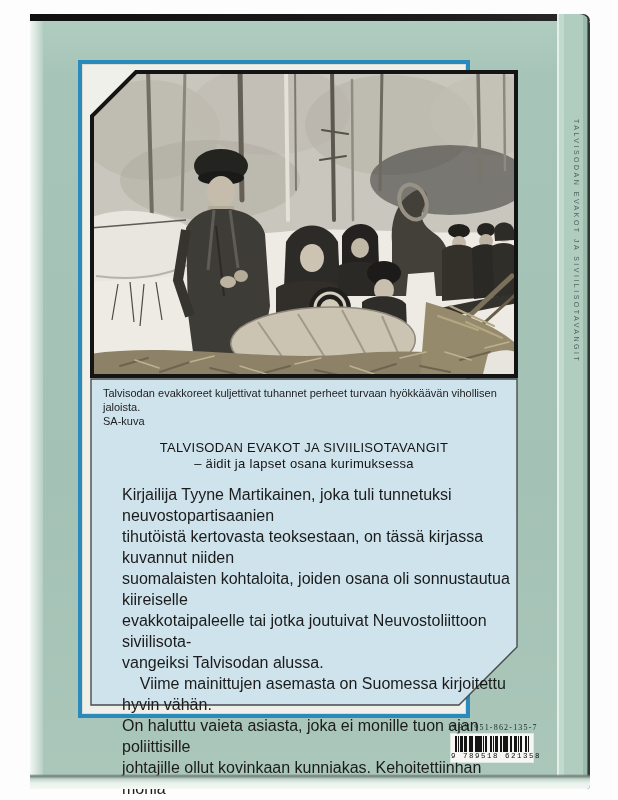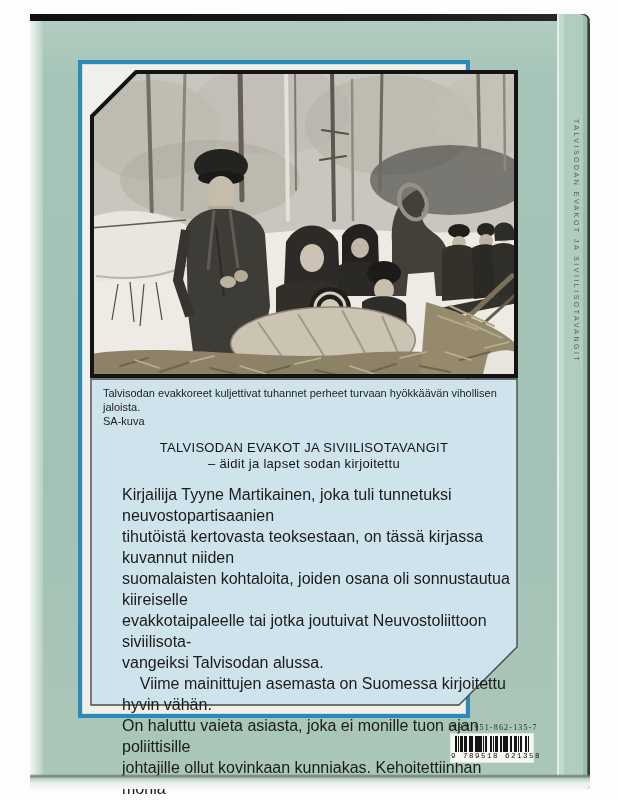--- a/index.html
+++ b/index.html
@@ -188,21 +188,21 @@
         <path d="M1,1 H427 V269 L369,327 H1 Z" fill="#cfe3ed" stroke="#4b4b4b" stroke-width="1.4"></path>
       </svg>
 
       <div class="caption">
         <span>Talvisodan evakkoreet kuljettivat tuhannet perheet turvaan hyökkäävän vihollisen jaloista.</span><br>
         <span>SA-kuva</span>
       </div>
 
       <div class="title-block">
         <div>TALVISODAN EVAKOT JA SIVIILISOTAVANGIT</div>
-        <div>– äidit ja lapset sodan kirjoitettu</div>
+        <div>– äidit ja lapset osana kurimuksessa</div>
       </div>
 
       <div class="body-text">Kirjailija Tyyne Martikainen, joka tuli tunnetuksi neuvostopartisaanien
 tihutöistä kertovasta teoksestaan, on tässä kirjassa kuvannut niiden
 suomalaisten kohtaloita, joiden osana oli sonnustautua kiireiselle
 evakkotaipaleelle tai jotka joutuivat Neuvostoliittoon siviilisota-
 vangeiksi Talvisodan alussa.
     Viime mainittujen asemasta on Suomessa kirjoitettu hyvin vähän.
 On haluttu vaieta asiasta, joka ei monille tuon ajan poliittisille
 johtajille ollut kovinkaan kunniakas. Kehoitettiinhan monia

